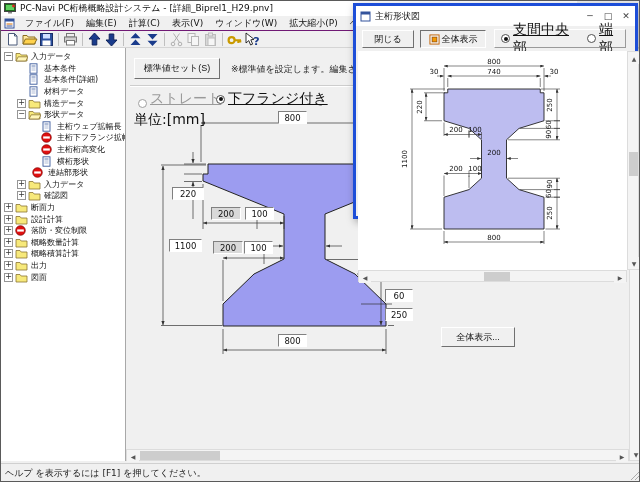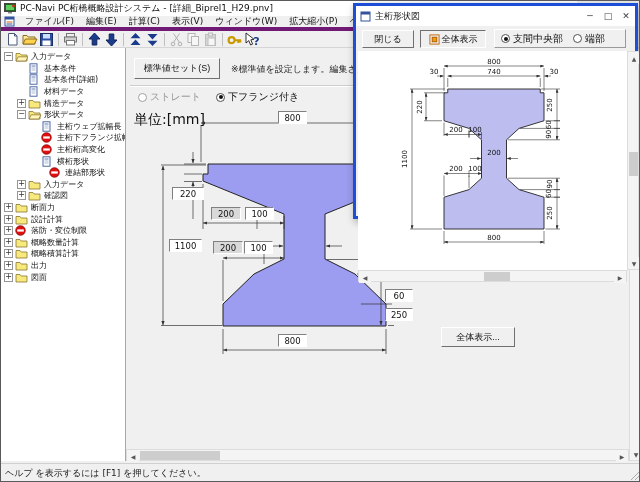--- a/index.html
+++ b/index.html
@@ -1,40 +1,40 @@
 <!DOCTYPE html>
 <html><head>
 <meta charset="utf-8">
 <style>
   html,body{margin:0;padding:0;background:#888;}
   #win{position:relative;width:640px;height:482px;background:#f0f0f0;font-family:"DejaVu Sans",sans-serif;border:1px solid #5a5a5a;box-sizing:border-box;overflow:hidden;}
   .abs{position:absolute;}
   
   #titlebar{left:0;top:0;width:576px;height:15px;background:#ffffff;display:flex;align-items:center;font-size:9px;color:#111;}
-  #menubar{left:0;top:15px;width:636px;height:15px;background:#f0f0f0;display:flex;align-items:center;font-size:9px;color:#111;border-bottom:4px solid #701a75;box-sizing:border-box;}
+  #menubar{left:0;top:15px;width:636px;height:15px;background:#f0f0f0;display:flex;align-items:center;font-size:9px;color:#111;border-bottom:1px solid #701a75;box-sizing:border-box;}
   .menuitem{padding:0 6px;cursor:default;}
   #toolbar{left:0;top:30px;width:640px;height:17px;background:#f0f0f0;display:flex;align-items:center;border-bottom:1px solid #d5d5d5;box-sizing:border-box;}
   .tbtn{width:17px;height:15px;display:flex;align-items:center;justify-content:center;}
   .tsep{width:1px;height:13px;background:#c0c0c0;margin:0 3px;}
   .dis{opacity:.42;}
   
   #treepanel{left:0;top:47px;width:125px;height:413px;background:#fff;border-right:1px solid #a8a8a8;box-sizing:border-box;overflow:hidden;padding-top:3px;}
   .trow{height:11.6px;display:flex;align-items:center;font-size:8px;white-space:nowrap;color:#111;}
   .expbox{width:9px;height:9px;box-sizing:border-box;border:1px solid #969696;background:#fff;font-size:8px;line-height:6px;text-align:center;margin-right:2px;flex:none;color:#333;}
   .expsp{width:11px;flex:none;}
   .ticon{width:14px;flex:none;display:flex;align-items:center;}
   .tlabel{padding:0 2px;}
   .tsel{background:#2f8ceb;color:#000;}
   .btn3d{background:#f0f0f0;border:1px solid;border-color:#ffffff #707070 #707070 #ffffff;font-size:9px;display:flex;align-items:center;justify-content:center;box-sizing:border-box;color:#111;}
   .dimbox{position:absolute;height:13px;box-sizing:border-box;border:1px solid;border-color:#808080 #ffffff #ffffff #808080;background:#fff;font-size:8.5px;text-align:center;padding:0;font-family:"DejaVu Sans",sans-serif;color:#111;z-index:3;}
   .dimbox.gray{background:#d9d9d9;}
   .radio{width:9px;height:9px;border-radius:50%;border:1px solid #505050;background:#fff;display:inline-block;position:relative;box-sizing:border-box;flex:none;}
   .radio.sel::after{content:"";position:absolute;left:1.5px;top:1.5px;width:4px;height:4px;border-radius:50%;background:#111;}
   .radio.off{border-color:#a0a0a0;}
-  .rlabel{font-size:10px;color:#111;margin-left:3px;}
+  .rlabel{font-size:14px;color:#111;margin-left:3px;text-decoration:underline;}
   
   .sb{background:#f4f4f4;border:1px solid #dcdcdc;box-sizing:border-box;}
   .sbthumb{position:absolute;background:#cdcdcd;}
   .sbarrow{position:absolute;width:12px;height:12px;display:flex;align-items:center;justify-content:center;font-size:6px;color:#555;background:#f4f4f4;}
   
   #dialog{left:352px;top:2px;width:285px;height:216px;background:#f0f0f0;border:3px solid #1d4ed8;box-sizing:border-box;box-shadow:2px 3px 8px rgba(0,0,0,.35);z-index:10;padding-left:16px;}
   #dlgtitle{position:absolute;left:0;top:0;width:100%;height:20px;background:#fff;display:flex;align-items:center;font-size:9px;color:#222;}
   #dlgtools{position:absolute;left:0;top:20px;width:100%;height:25px;background:#f0f0f0;}
   #dlgclient{position:absolute;left:2px;top:45px;width:269px;height:219px;background:#fff;overflow:hidden;}
   #statusbar{left:0;top:462px;width:640px;height:19px;background:#f0f0f0;border-top:1px solid #d0d0d0;box-sizing:border-box;display:flex;align-items:center;font-size:9px;color:#222;padding-left:4px;}
@@ -265,21 +265,21 @@
           <span class="ticon">
             <svg width="11" height="11" viewBox="0 0 11 11">
               <rect x="2" y="0.8" width="7" height="9.4" fill="#fff" stroke="#3a5a9c" stroke-width="0.9"></rect>
               <line x1="3.5" y1="3" x2="7.5" y2="3" stroke="#3a5a9c" stroke-width="0.8"></line>
               <line x1="3.5" y1="5" x2="7.5" y2="5" stroke="#99aacc" stroke-width="0.8"></line>
               <line x1="3.5" y1="7" x2="7.5" y2="7" stroke="#99aacc" stroke-width="0.8"></line>
             </svg>
           </span>
           <span class="tlabel">横桁形状</span>
         </div>
-        <div class="trow" style="padding-left: 37px;">
+        <div class="trow" style="padding-left: 20px;">
           <span class="expsp"></span>
           <span class="ticon">
             <svg width="11" height="11" viewBox="0 0 11 11">
               <circle cx="5.5" cy="5.5" r="4.8" fill="#e01010" stroke="#7a0000" stroke-width="0.7"></circle>
               <rect x="2.2" y="4.4" width="6.6" height="2.2" fill="#fff"></rect>
             </svg>
           </span>
           <span class="tlabel">連結部形状</span>
         </div>
         <div class="trow" style="padding-left: 16px;">
@@ -367,21 +367,21 @@
       </div>
   </div>
 
   <div class="abs" style="left:125px;top:47px;width:503px;height:401px;background:#f0f0f0;">
 
     <button class="btn3d abs" style="left:8px;top:10px;width:86px;height:21px;">標準値セット(S)</button>
     <div class="abs" style="left:105px;top:15px;width:260px;font-size:9px;color:#222;white-space:nowrap;overflow:hidden;">※標準値を設定します。編集されてい</div>
 
     <div class="abs" style="left:4px;top:37px;width:496px;height:1px;background:#cdcdcd;border-bottom:1px solid #fff;"></div>
 
-    <div class="abs" style="left:12px;top:42px;display:flex;align-items:center;">
+    <div class="abs" style="left:12px;top:42px;display:flex;align-items:flex-end;">
       <span class="radio off"></span>
       <span class="rlabel" style="color:#9a9a9a;">ストレート</span>
     </div>
     <div class="abs" style="left:90px;top:42px;display:flex;align-items:center;">
       <span class="radio sel"></span>
       <span class="rlabel">下フランジ付き</span>
     </div>
 
     <div class="abs" style="left:8px;top:63px;font-size:14px;color:#111;">単位:[mm]</div>
 

